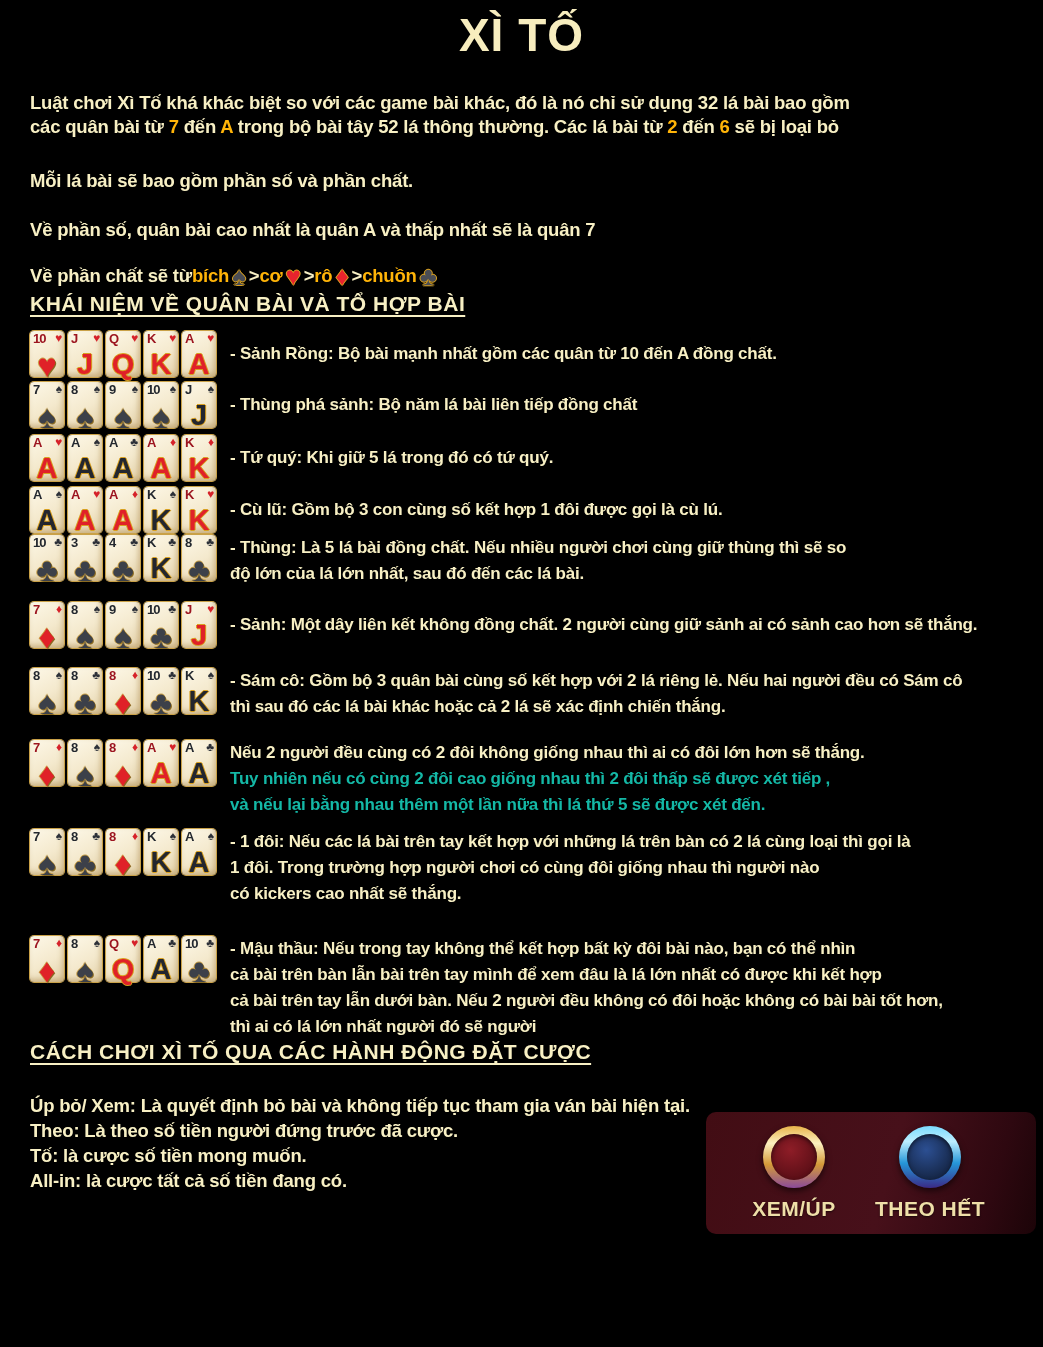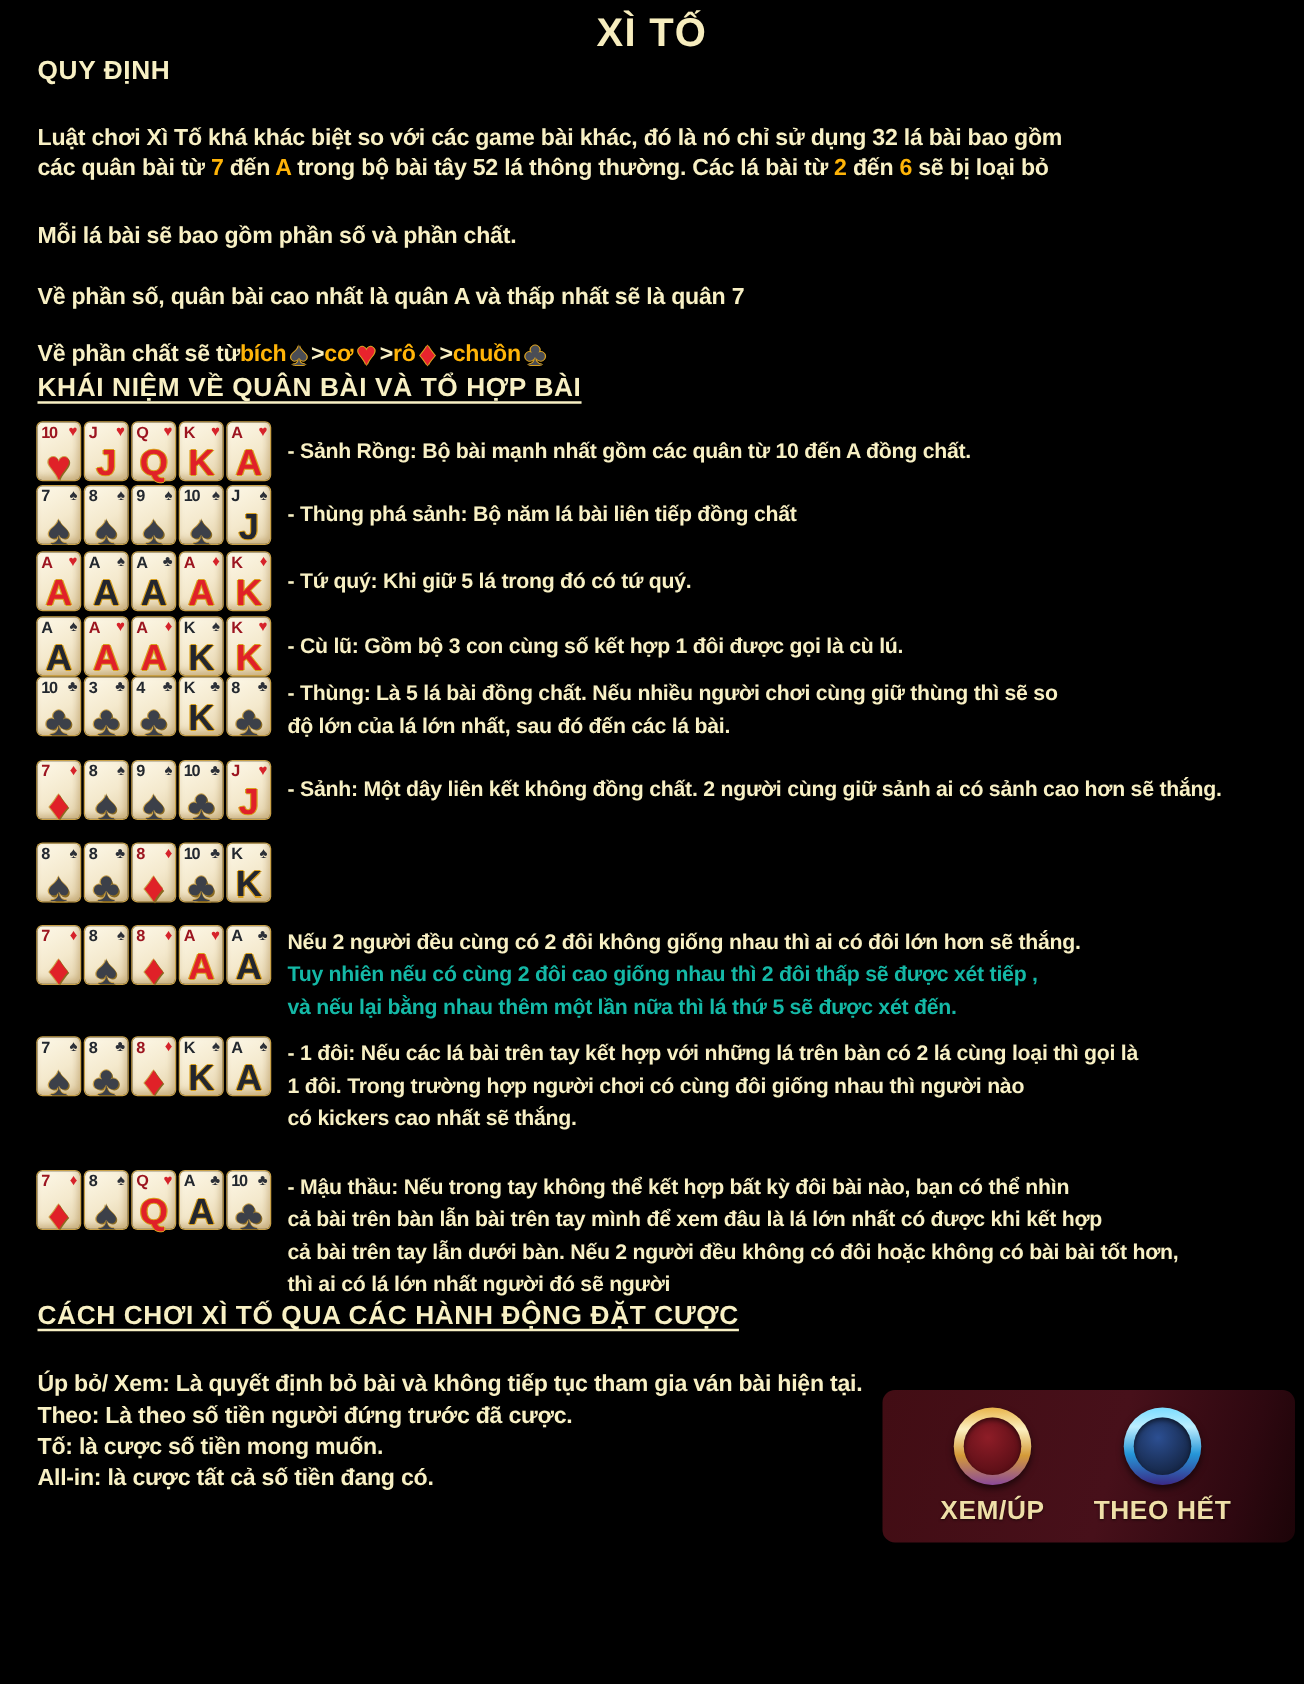--- a/index.html
+++ b/index.html
@@ -1,21 +1,21 @@
 <!DOCTYPE html>
 <html><head>
 <meta charset="utf-8">
 <style>
   html,body{margin:0;padding:0;background:#000;}
   body{width:1043px;height:1347px;overflow:hidden;position:relative;
        font-family:"Liberation Sans",sans-serif;-webkit-font-smoothing:antialiased;}
   .page{position:relative;width:1043px;height:1347px;background:#000;}
 
   .title{margin:0;padding-top:8px;text-align:center;
-         font-size:32px;font-weight:bold;color:#f7edbe;letter-spacing:1px;}
+         font-size:46px;font-weight:bold;color:#f7edbe;letter-spacing:1px;}
 
   .content{padding-left:30px;}
 
   h2.sec{margin:0;font-size:21px;font-weight:bold;color:#f8f0c4;letter-spacing:.5px;}
   h2.sec.underline{text-decoration:underline;text-underline-offset:4px;}
 
   .h-rules{margin-top:16px;}
   .para{margin:0;font-size:18.5px;font-weight:bold;color:#f8f0c4;line-height:23.5px;letter-spacing:-.2px;}
   .p1{margin-top:29px;}
   .p2{margin-top:31px;}
@@ -87,21 +87,20 @@
   .btn-lbl{margin-top:9px;font-size:21px;font-weight:bold;color:#efdfa8;letter-spacing:.5px;white-space:nowrap;
            text-shadow:0 1px 2px rgba(0,0,0,.6);}
 </style>
 </head>
 <body>
 
 <div class="page">
   <h1 class="title">XÌ TỐ</h1>
 
   <div class="content">
-    <h2 class="sec h-rules">QUY ĐỊNH</h2>
 
     <p class="para p1"><span>Luật chơi Xì Tố khá khác biệt so với các game bài khác, đó là nó chỉ sử dụng 32 lá bài bao gồm</span></p>
     <p class="para"><span>các quân bài từ </span><span class="gold">7</span><span> đến </span><span class="gold">A</span><span> trong bộ bài tây 52 lá thông thường. Các lá bài từ </span><span class="gold">2</span><span> đến </span><span class="gold">6</span><span> sẽ bị loại bỏ</span></p>
     <p class="para p2">Mỗi lá bài sẽ bao gồm phần số và phần chất.</p>
     <p class="para p3">Về phần số, quân bài cao nhất là quân A và thấp nhất sẽ là quân 7</p>
     <p class="para p-suits">
         <span>Về phần chất sẽ từ </span>
         <span class="gold">bích</span>
         <span class="suit blk">♠</span>
         <span>&gt; </span>
@@ -332,20 +331,24 @@
               <span class="rk">10</span>
               <span class="ss blk">♣</span>
               <span class="big glyph blk">♣</span>
             </div>
             <div class="card blk">
               <span class="rk">K</span>
               <span class="ss blk">♠</span>
               <span class="big blk">K</span>
             </div>
           </div>
+          <div class="desc">
+            <span class="dline">- Sám cô: Gồm bộ 3 quân bài cùng số kết hợp với 2 lá riêng lẻ. Nếu hai người đều có Sám cô</span>
+            <span class="dline">thì sau đó các lá bài khác hoặc cả 2 lá sẽ xác định chiến thắng.</span>
+          </div>
         </div>
         <div class="combo-row">
           <div class="cards">
             <div class="card red">
               <span class="rk">7</span>
               <span class="ss red">♦</span>
               <span class="big glyph red">♦</span>
             </div>
             <div class="card blk">
               <span class="rk">8</span>

